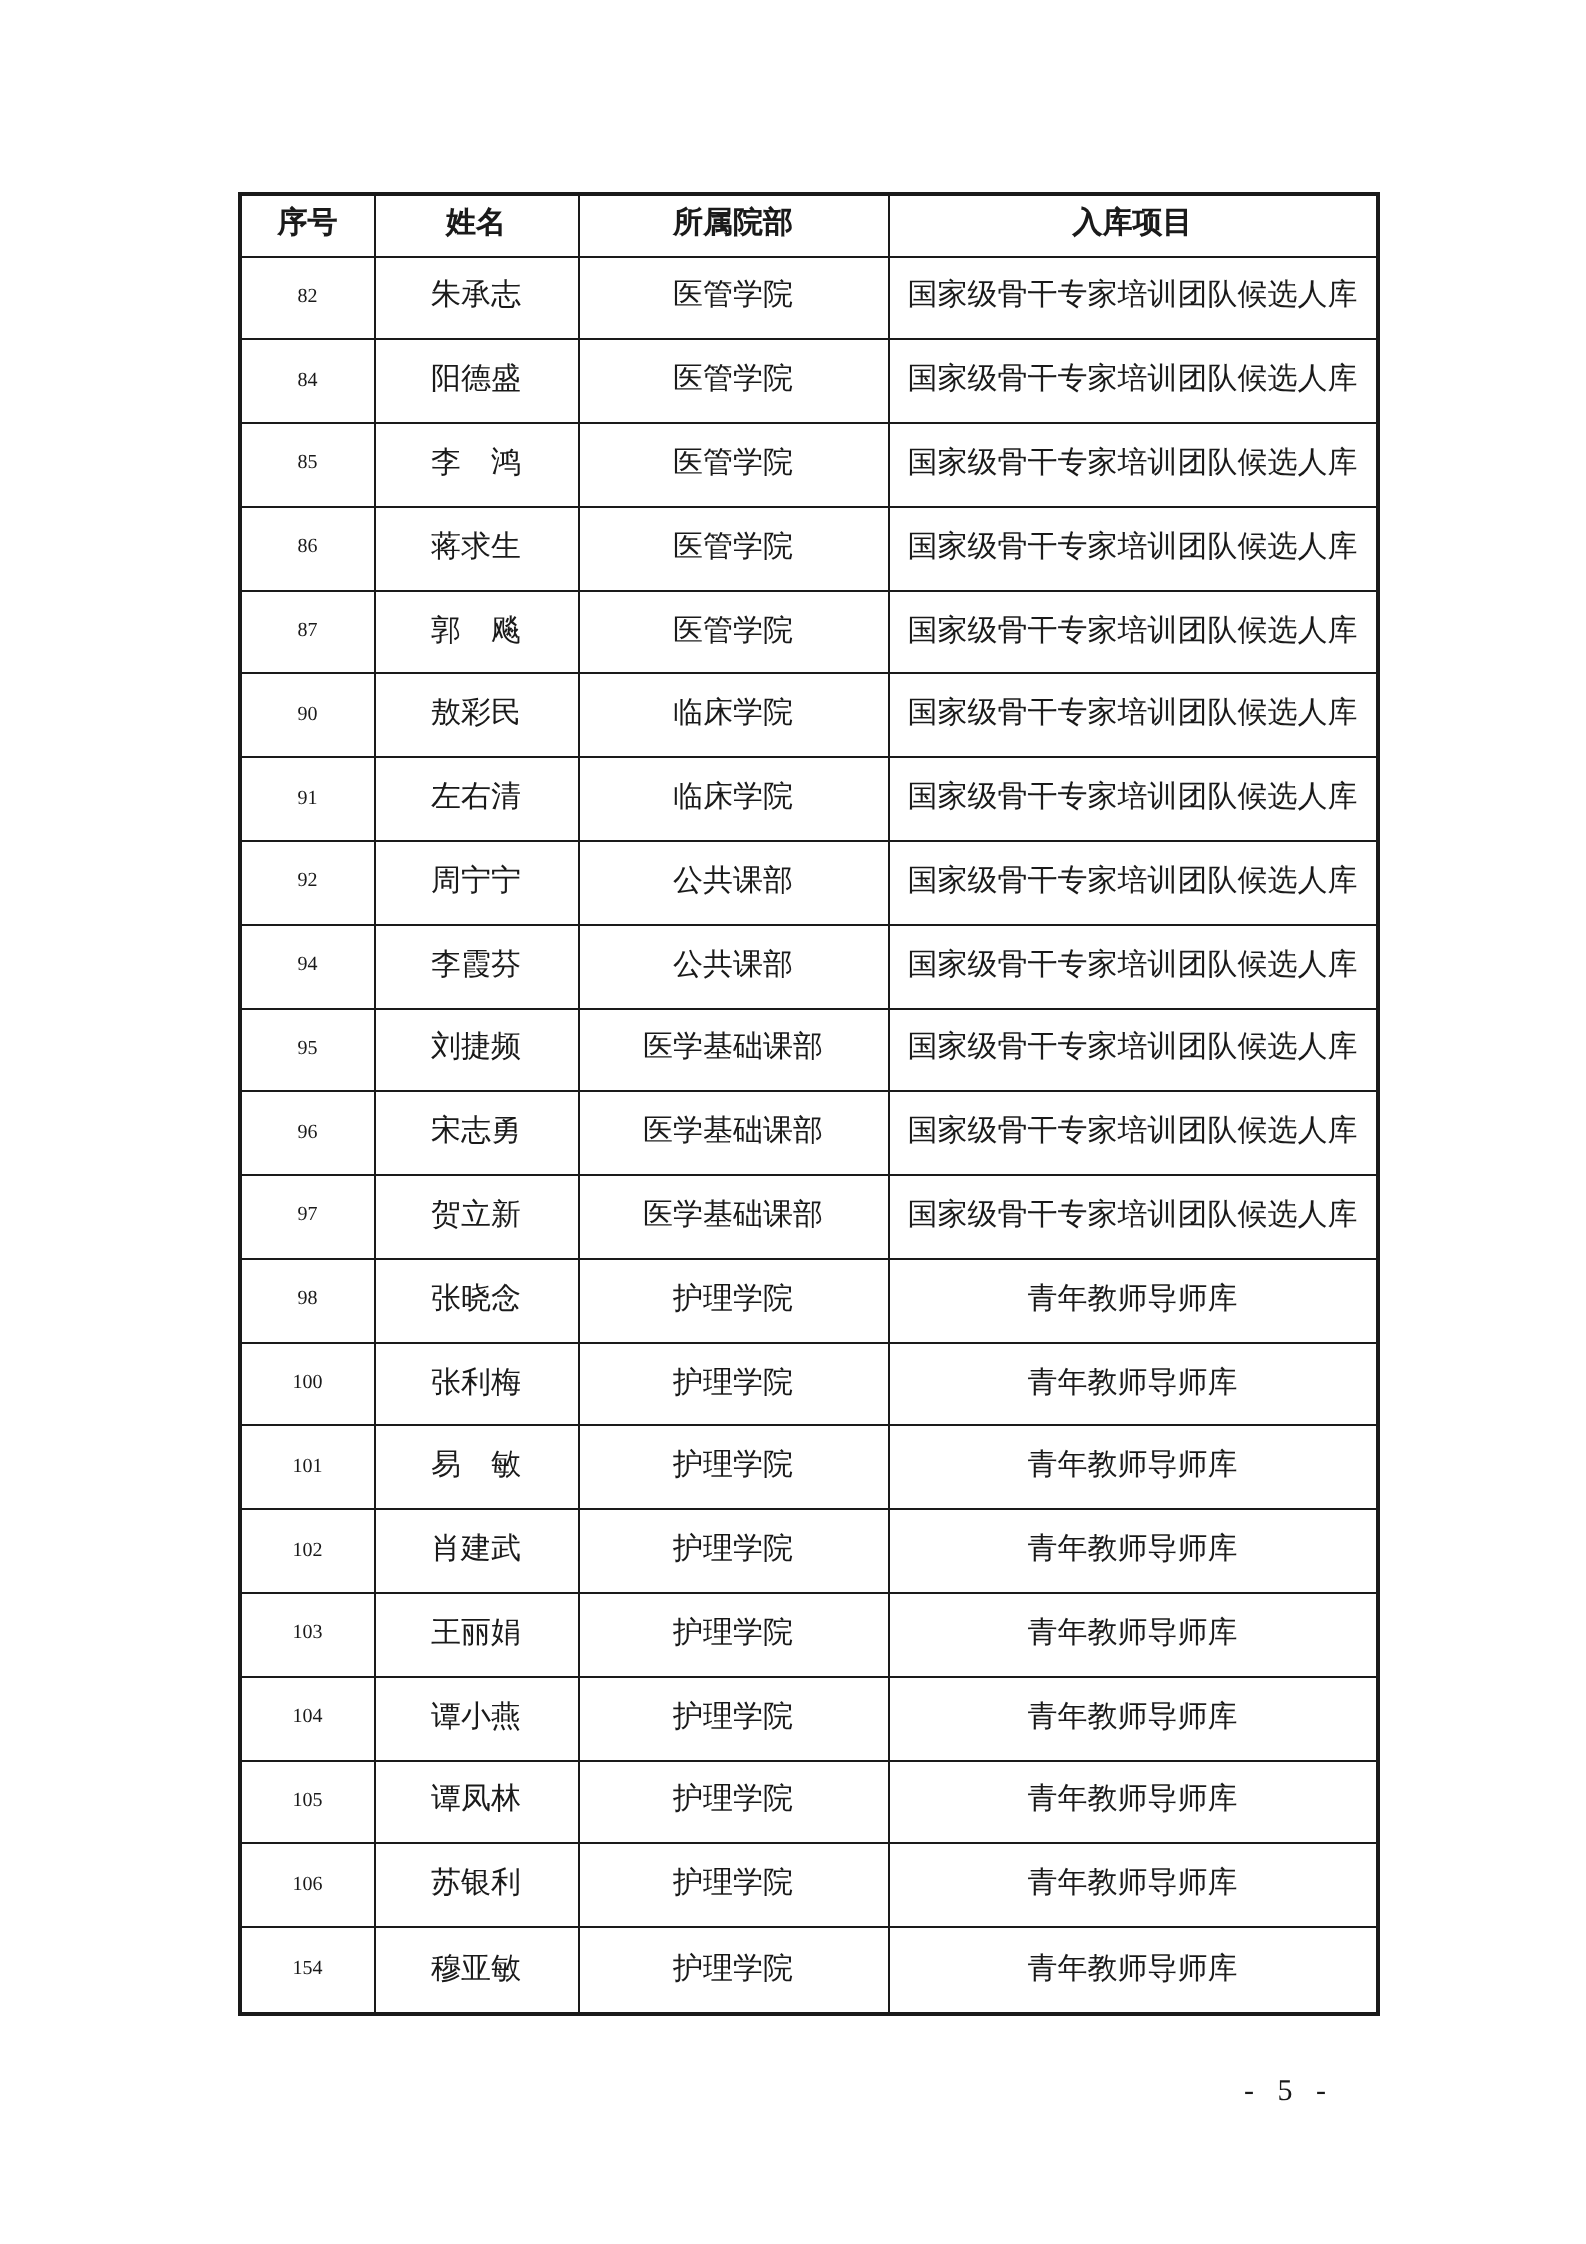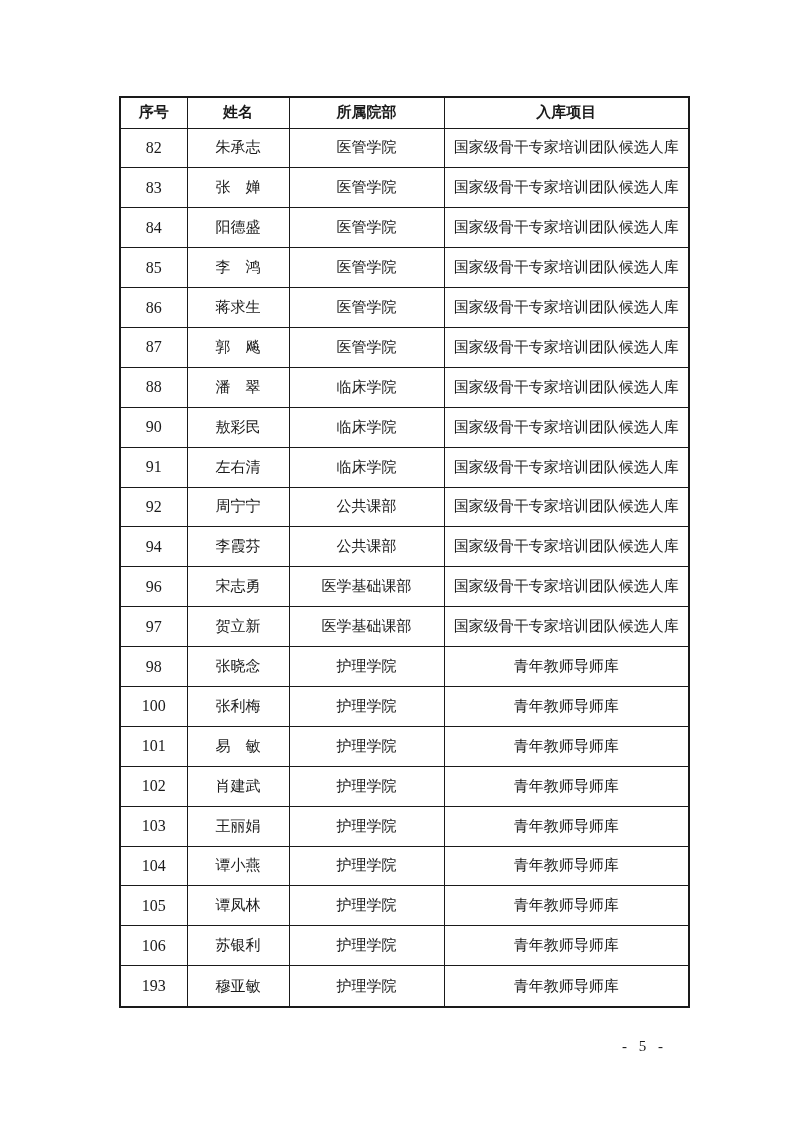--- a/index.html
+++ b/index.html
@@ -34,21 +34,21 @@
     padding: 0 2px;
     overflow: hidden;
     white-space: nowrap;
   }
   table.roster th {
     font-weight: bold;
     font-size: 15px;
     height: 31px;
   }
   table.roster td.num {
-    font-size: 16px;
+    font-size: 10px;
     font-family: "Liberation Serif", "DejaVu Serif", serif;
   }
   col.c-num  { width: 67px; }
   col.c-name { width: 102px; }
   col.c-dept { width: 155px; }
   col.c-proj { width: 245px; }
   .page-number {
     position: absolute;
     left: 622px;
     top: 1038px;
@@ -79,26 +79,20 @@
       </tr>
     </thead>
     <tbody id="roster-body">
         <tr>
           <td class="num">82</td>
           <td>朱承志</td>
           <td>医管学院</td>
           <td>国家级骨干专家培训团队候选人库</td>
         </tr>
         <tr>
-          <td class="num">83</td>
-          <td>张　婵</td>
-          <td>医管学院</td>
-          <td>国家级骨干专家培训团队候选人库</td>
-        </tr>
-        <tr>
           <td class="num">84</td>
           <td>阳德盛</td>
           <td>医管学院</td>
           <td>国家级骨干专家培训团队候选人库</td>
         </tr>
         <tr>
           <td class="num">85</td>
           <td>李　鸿</td>
           <td>医管学院</td>
           <td>国家级骨干专家培训团队候选人库</td>
@@ -106,26 +100,20 @@
         <tr>
           <td class="num">86</td>
           <td>蒋求生</td>
           <td>医管学院</td>
           <td>国家级骨干专家培训团队候选人库</td>
         </tr>
         <tr>
           <td class="num">87</td>
           <td>郭　飚</td>
           <td>医管学院</td>
-          <td>国家级骨干专家培训团队候选人库</td>
-        </tr>
-        <tr>
-          <td class="num">88</td>
-          <td>潘　翠</td>
-          <td>临床学院</td>
           <td>国家级骨干专家培训团队候选人库</td>
         </tr>
         <tr>
           <td class="num">90</td>
           <td>敖彩民</td>
           <td>临床学院</td>
           <td>国家级骨干专家培训团队候选人库</td>
         </tr>
         <tr>
           <td class="num">91</td>
@@ -139,20 +127,26 @@
           <td>公共课部</td>
           <td>国家级骨干专家培训团队候选人库</td>
         </tr>
         <tr>
           <td class="num">94</td>
           <td>李霞芬</td>
           <td>公共课部</td>
           <td>国家级骨干专家培训团队候选人库</td>
         </tr>
         <tr>
+          <td class="num">95</td>
+          <td>刘捷频</td>
+          <td>医学基础课部</td>
+          <td>国家级骨干专家培训团队候选人库</td>
+        </tr>
+        <tr>
           <td class="num">96</td>
           <td>宋志勇</td>
           <td>医学基础课部</td>
           <td>国家级骨干专家培训团队候选人库</td>
         </tr>
         <tr>
           <td class="num">97</td>
           <td>贺立新</td>
           <td>医学基础课部</td>
           <td>国家级骨干专家培训团队候选人库</td>
@@ -199,21 +193,21 @@
           <td>护理学院</td>
           <td>青年教师导师库</td>
         </tr>
         <tr>
           <td class="num">106</td>
           <td>苏银利</td>
           <td>护理学院</td>
           <td>青年教师导师库</td>
         </tr>
         <tr>
-          <td class="num">193</td>
+          <td class="num">154</td>
           <td>穆亚敏</td>
           <td>护理学院</td>
           <td>青年教师导师库</td>
         </tr>
       </tbody>
   </table>
 
   <div class="page-number">- 5 -</div>
 
 </div>

